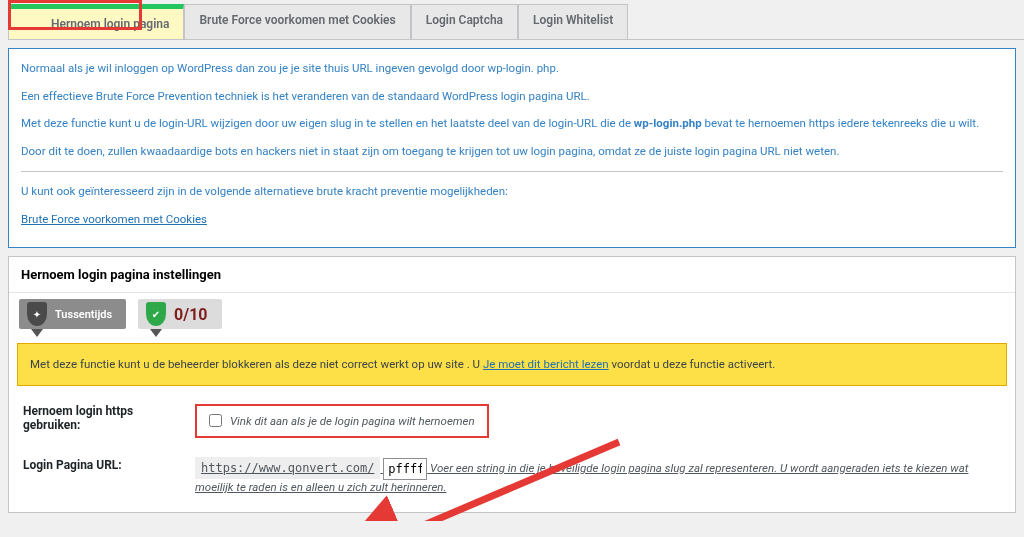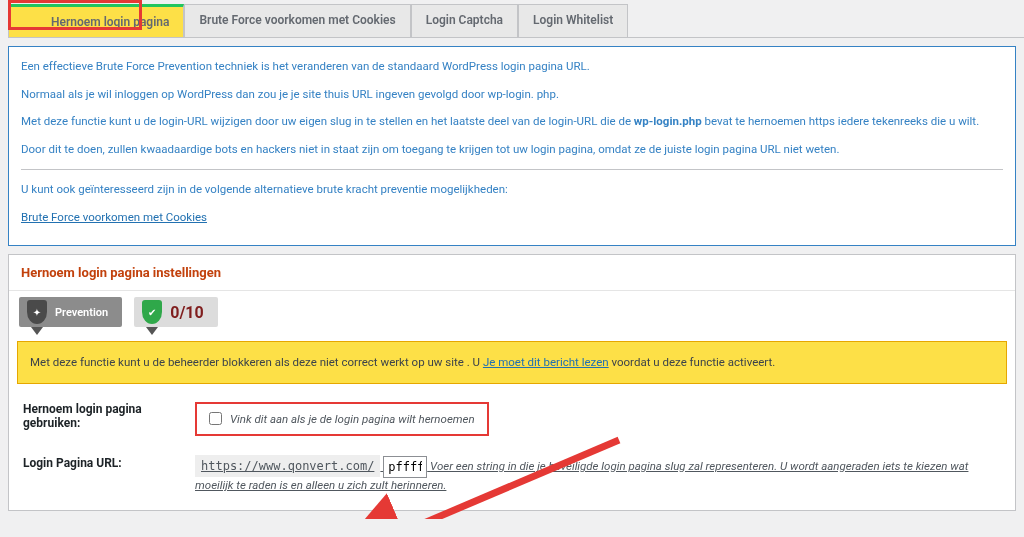--- a/index.html
+++ b/index.html
@@ -1,31 +1,31 @@
 <!DOCTYPE html>
 <html><head>
   <meta charset="utf-8">
   <style>
     * { box-sizing: border-box; margin: 0; padding: 0; }
     body { font-family: -apple-system, BlinkMacSystemFont, "Segoe UI", Roboto, sans-serif; background: #f0f0f1; color: #3c434a; font-size: 12px; }
 
     .tabs { display: flex; background: #f0f0f1; border-bottom: 1px solid #c3c4c7; }
     .tab { padding: 8px 14px; background: #e8e8e8; border: 1px solid #c3c4c7; border-bottom: none; margin-right: 0; font-size: 12px; font-weight: 600; color: #646970; cursor: pointer; }
-    .tab.active { background: #fde047; border-top: 3px solid #22c55e; padding-left: 42px; }
+    .tab.active { background: #fef9c3; border-top: 5px solid #22c55e; padding-left: 42px; }
     .tab-highlight { border: 3px solid #e53935; position: absolute; top: 0; left: 8px; width: 134px; height: 30px; pointer-events: none; }
     .tab-wrap { position: relative; padding-left: 8px; padding-top: 4px; }
 
     .content-box { margin: 8px; background: #fff; border: 1px solid #c3c4c7; }
     .info-box { margin: 8px; padding: 10px 12px; background: #fff; border: 1px solid #3582c4; color: #3582c4; font-size: 11.5px; line-height: 1.7; }
     .info-box p { margin-bottom: 8px; }
     .info-box strong { font-weight: 700; }
     .info-box a { color: #2271b1; text-decoration: underline; }
     .info-box hr { border: none; border-top: 1px solid #c3c4c7; margin: 10px 0; }
 
-    .section-heading { padding: 10px 12px; background: #fff; border-bottom: 1px solid #e5e5e5; font-size: 13px; font-weight: 700; color: #c2410c; }
+    .section-heading { padding: 10px 12px; background: #fff; border-bottom: 1px solid #e5e5e5; font-size: 13px; font-weight: 700; color: #000000; }
 
     .badges { display: flex; gap: 12px; padding: 6px 10px; }
     .badge { display: flex; align-items: center; background: #8c8c8c; border-radius: 2px; position: relative; padding: 4px 14px 4px 8px; height: 30px; }
     .badge:after { content: ""; position: absolute; left: 12px; bottom: -8px; border-left: 6px solid transparent; border-right: 6px solid transparent; border-top: 8px solid #555; }
     .badge-shield { width: 20px; height: 24px; background: #4a4a4a; border-radius: 3px 3px 50% 50%; display: flex; align-items: center; justify-content: center; margin-right: 8px; color: #fff; font-size: 10px; position: relative; }
     .badge-shield.green { background: #2fa84a; }
     .badge-label { color: #fff; font-size: 11px; font-weight: 600; }
     .badge-score { color: #7f1d1d; font-size: 16px; font-weight: 700; }
 
     .warn-box { margin: 8px; padding: 10px 12px; background: #fde047; border: 1px solid #e6a700; color: #3c434a; font-size: 11.5px; line-height: 1.8; }
@@ -50,55 +50,55 @@
   <div class="tabs">
     <div class="tab active">Hernoem login pagina</div>
     <div class="tab">Brute Force voorkomen met Cookies</div>
     <div class="tab">Login Captcha</div>
     <div class="tab">Login Whitelist</div>
   </div>
   <div class="tab-highlight"></div>
 </div>
 
 <div class="info-box">
+  <p>Normaal als je wil inloggen op WordPress dan zou je je site thuis URL ingeven gevolgd door wp-login. php.</p>
   <p><span>Een effectieve Brute Force Prevention techniek is het veranderen van de standaard WordPress login pagina URL.</span></p>
-  <p>Normaal als je wil inloggen op WordPress dan zou je je site thuis URL ingeven gevolgd door wp-login. php.</p>
   <p>
     <span>Met deze functie kunt u de login-URL wijzigen door uw eigen slug in te stellen en het laatste deel van de login-URL die de </span><strong>wp-login.php</strong><span> bevat te hernoemen https iedere tekenreeks die u wilt.</span>
   </p>
   <p>Door dit te doen, zullen kwaadaardige bots en hackers niet in staat zijn om toegang te krijgen tot uw login pagina, omdat ze de juiste login pagina URL niet weten.</p>
   <hr>
   <p>U kunt ook geïnteresseerd zijn in de volgende alternatieve brute kracht preventie mogelijkheden:</p>
   <p><a href="#">Brute Force voorkomen met Cookies</a></p>
 </div>
 
 <div class="content-box" style="position:relative;">
   <div class="section-heading">Hernoem login pagina instellingen</div>
 
   <div class="badges">
     <div class="badge">
       <div class="badge-shield">✦</div>
-      <span class="badge-label">Prevention</span>
+      <span class="badge-label">Tussentijds</span>
     </div>
     <div class="badge" style="background:#dcdcdc;">
       <div class="badge-shield green">✔</div>
       <span class="badge-score">0/10</span>
     </div>
   </div>
 
   <div class="warn-box">
     <div>
       <span>Met deze functie kunt u de beheerder blokkeren als deze niet correct werkt op uw site . U </span><a href="#">Je moet dit bericht lezen</a><span> voordat u deze functie activeert.</span>
     </div>
   </div>
 
   <table class="form-table">
     <tbody>
         <tr>
-      <th>Hernoem login pagina gebruiken:</th>
+      <th>Hernoem login https gebruiken:</th>
       <td>
         <label class="checkbox-highlight">
           <input type="checkbox" style="">
           <span>Vink dit aan als je de login pagina wilt hernoemen</span>
         </label>
       </td>
     </tr>
     <tr>
       <th>Login Pagina URL:</th>
       <td>

